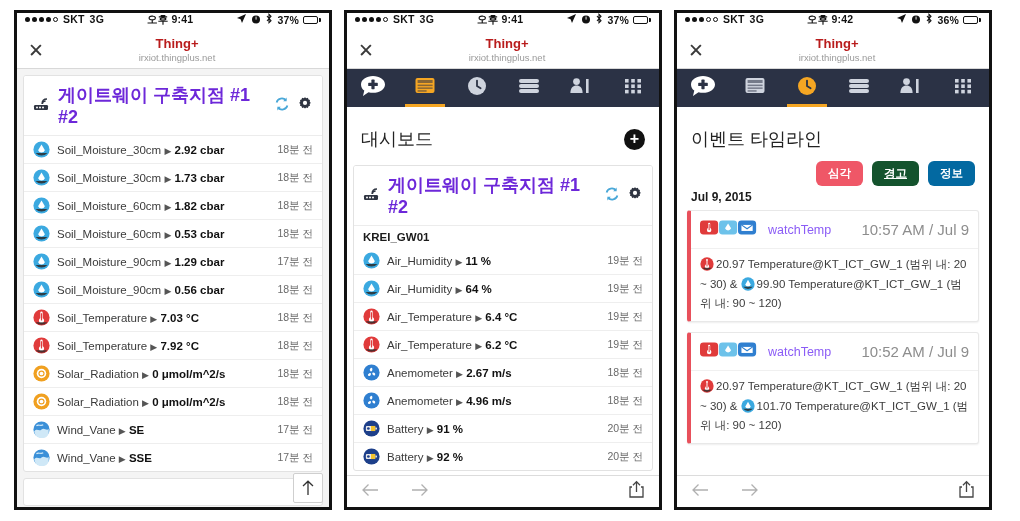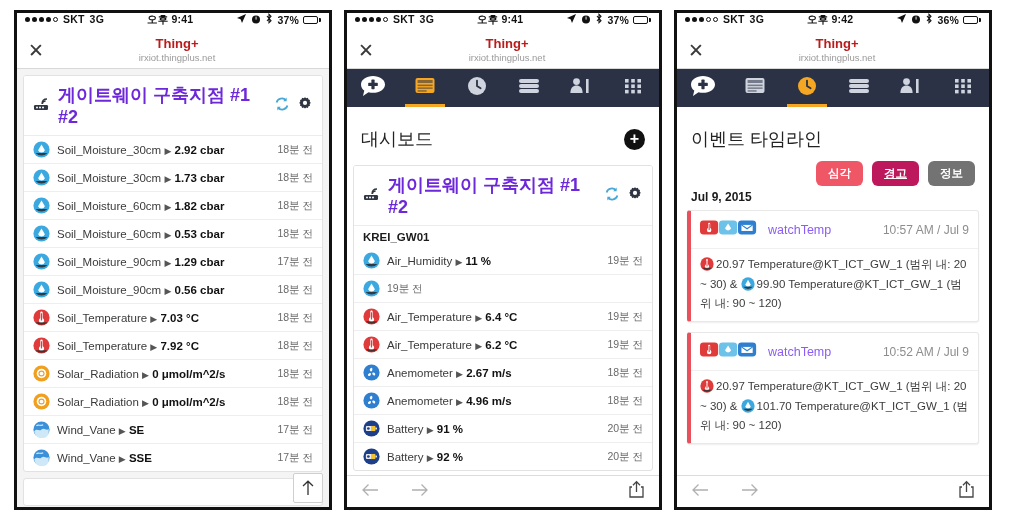--- a/index.html
+++ b/index.html
@@ -132,21 +132,21 @@
     margin: 0 10px 10px 10px; background: #fff;
     border: 1px solid #e8e8e8; border-left: 4px solid #e8505b;
     border-radius: 3px; box-shadow: 0 1px 2px rgba(0,0,0,.07);
   }
   .evt-head {
     display: flex; align-items: center; gap: 6px;
     padding: 7px 9px; border-bottom: 1px solid #f0f0f0;
   }
   .evt-icons { display: flex; align-items: center; }
   .evt-name { flex: 1; font-size: 12.5px; color: #8b5cf6; margin-left: 5px; }
-  .evt-time { font-size: 12px; color: #8d8d8d; white-space: nowrap; text-align: right; }
+  .evt-time { font-size: 15px; color: #8d8d8d; white-space: nowrap; text-align: right; }
   .evt-body { padding: 7px 9px 9px 9px; font-size: 11.5px; color: #3c3c3c; line-height: 1.45; }
   .inline-ic { vertical-align: -3px; margin-right: 2px; }
 
   
   .botbar {
     flex: 0 0 32px;
     border-top: 1px solid #dcdcdc; background: #fff;
     display: flex; align-items: center; padding: 0 14px; gap: 30px;
   }
   .botbar .spacer { flex: 1; }
@@ -502,20 +502,21 @@
                 </svg></span>
               <span class="label">Air_Humidity <span class="arrow">▶</span> <b>11 %</b></span>
               <span class="ago">19분 전</span>
             </div>
             <div class="srow">
               <span class="icon-badge"><svg width="17" height="17" viewBox="0 0 20 20">
                   <circle cx="10" cy="10" r="9.5" fill="#3ba9e0"></circle>
                   <path d="M10 4 L14 11 A4.4 4.4 0 0 1 6 11 Z" fill="#fff"></path>
                   <path d="M3 14 A9.5 9.5 0 0 0 17 14 Z" fill="#2a2a2a" opacity=".85"></path>
                 </svg></span>
+              <span class="label">Air_Humidity <span class="arrow">▶</span> <b>64 %</b></span>
               <span class="ago">19분 전</span>
             </div>
             <div class="srow">
               <span class="icon-badge"><svg width="17" height="17" viewBox="0 0 20 20">
                   <circle cx="10" cy="10" r="9.5" fill="#e03b3b"></circle>
                   <rect x="8.6" y="3" width="2.8" height="9" rx="1.4" fill="#fff"></rect>
                   <circle cx="10" cy="13.5" r="3" fill="#fff"></circle>
                   <rect x="9.3" y="5" width="1.4" height="8.5" fill="#e03b3b"></rect>
                   <path d="M3 15.5 A9.5 9.5 0 0 0 17 15.5 Z" fill="#2a2a2a" opacity=".8"></path>
                 </svg></span>
@@ -702,22 +703,22 @@
             </svg></span>
         </div>
       </div>
 
     <div class="content plain">
       <div class="page-title">
         <span>이벤트 타임라인</span>
       </div>
       <div class="chips">
           <span class="chip" style="background: rgb(239, 87, 103);">심각</span>
-          <span class="chip" style="background: #be185d; text-decoration: underline;">경고</span>
-          <span class="chip" style="background: #737373;">정보</span>
+          <span class="chip" style="background: #14532d; text-decoration: underline;">경고</span>
+          <span class="chip" style="background: #0369a1;">정보</span>
         </div>
       <div class="evt-date">Jul 9, 2015</div>
       <div>
           <div class="evt-card" style="border-left-color: rgb(232, 80, 91);">
             <div class="evt-head">
        <span class="evt-icons">
          <span><svg width="19" height="19" viewBox="0 0 22 20">
                     <rect x="0" y="2" width="21" height="16" rx="4" fill="#e03b3b"></rect>
                     <rect x="9.4" y="4.5" width="2.4" height="7" rx="1.2" fill="#fff"></rect>
                     <circle cx="10.6" cy="13" r="2.6" fill="#fff"></circle>

